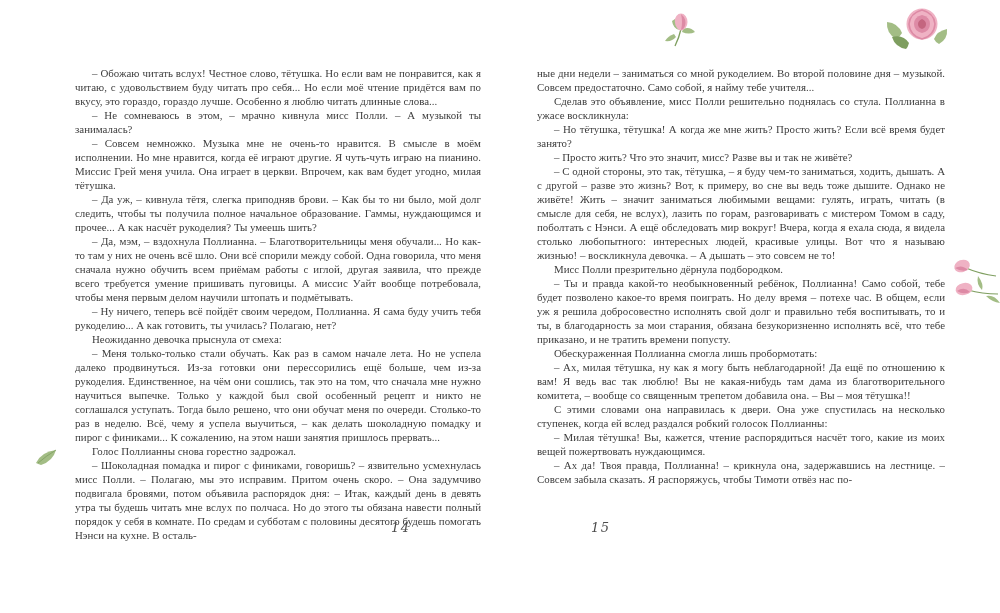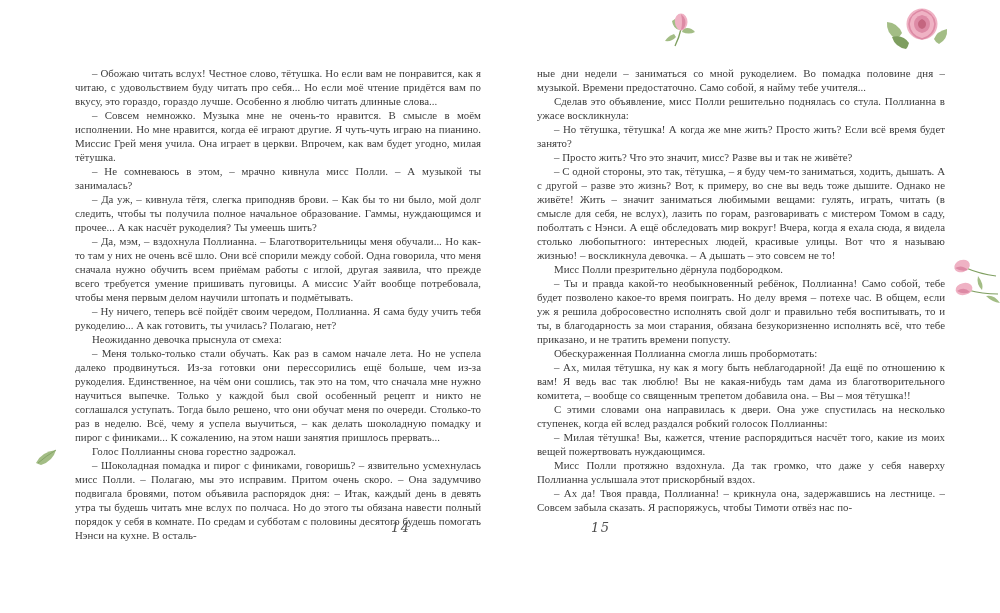--- a/index.html
+++ b/index.html
@@ -75,42 +75,41 @@
     <path d="M34 40 Q40 46 48 47 Q42 38 34 40Z" fill="var(--leaf-green)"></path>
   </svg>
 
   <svg class="deco" style="left:34px; top:448px" width="26" height="20" viewBox="0 0 26 20">
     <path d="M2 15 Q7 4 22 2 Q19 13 7 17 Q4 16 2 15Z" fill="var(--leaf-green)"></path>
     <path d="M22 2 Q12 8 4 15" stroke="var(--leaf-green-dark)" stroke-width="0.8" fill="none"></path>
   </svg>
 
   <div class="text-block left">
       <p class="para">– Обожаю читать вслух! Честное слово, тётушка. Но если вам не понравится, как я читаю, с удовольствием буду читать про себя... Но если моё чтение придётся вам по вкусу, это гораздо, гораздо лучше. Особенно я люблю читать длинные слова...</p>
+      <p class="para">– Не сомневаюсь в этом, – мрачно кивнула мисс Полли. – А музыкой ты занималась?</p>
       <p class="para">– Совсем немножко. Музыка мне не очень-то нравится. В смысле в моём исполнении. Но мне нравится, когда её играют другие. Я чуть-чуть играю на пианино. Миссис Грей меня учила. Она играет в церкви. Впрочем, как вам будет угодно, милая тётушка.</p>
-      <p class="para">– Не сомневаюсь в этом, – мрачно кивнула мисс Полли. – А музыкой ты занималась?</p>
       <p class="para">– Да уж, – кивнула тётя, слегка приподняв брови. – Как бы то ни было, мой долг следить, чтобы ты получила полное начальное образование. Гаммы, нуждающимся и прочее... А как насчёт рукоделия? Ты умеешь шить?</p>
       <p class="para">– Да, мэм, – вздохнула Поллианна. – Благотворительницы меня обучали... Но как-то там у них не очень всё шло. Они всё спорили между собой. Одна говорила, что меня сначала нужно обучить всем приёмам работы с иглой, другая заявила, что прежде всего требуется умение пришивать пуговицы. А миссис Уайт вообще потребовала, чтобы меня первым делом научили штопать и подмётывать.</p>
       <p class="para">– Ну ничего, теперь всё пойдёт своим чередом, Поллианна. Я сама буду учить тебя рукоделию... А как готовить, ты училась? Полагаю, нет?</p>
       <p class="para">Неожиданно девочка прыснула от смеха:</p>
       <p class="para">– Меня только-только стали обучать. Как раз в самом начале лета. Но не успела далеко продвинуться. Из-за готовки они перессорились ещё больше, чем из-за рукоделия. Единственное, на чём они сошлись, так это на том, что сначала мне нужно научиться выпечке. Только у каждой был свой особенный рецепт и никто не соглашался уступать. Тогда было решено, что они обучат меня по очереди. Столько-то раз в неделю. Всё, чему я успела выучиться, – как делать шоколадную помадку и пирог с финиками... К сожалению, на этом наши занятия пришлось прервать...</p>
       <p class="para">Голос Поллианны снова горестно задрожал.</p>
       <p class="para">– Шоколадная помадка и пирог с финиками, говоришь? – язвительно усмехнулась мисс Полли. – Полагаю, мы это исправим. Притом очень скоро. – Она задумчиво подвигала бровями, потом объявила распорядок дня: – Итак, каждый день в девять утра ты будешь читать мне вслух по полчаса. Но до этого ты обязана навести полный порядок у себя в комнате. По средам и субботам с половины десятого будешь помогать Нэнси на кухне. В осталь-</p>
     </div>
   <div class="page-number left">14</div>
 
   <div class="text-block right">
-      <p class="para noindent">ные дни недели – заниматься со мной рукоделием. Во помадка половине дня – музыкой. Времени предостаточно. Само собой, я найму тебе учителя...</p>
+      <p class="para noindent">ные дни недели – заниматься со мной рукоделием. Во второй половине дня – музыкой. Совсем предостаточно. Само собой, я найму тебе учителя...</p>
       <p class="para">Сделав это объявление, мисс Полли решительно поднялась со стула. Поллианна в ужасе воскликнула:</p>
       <p class="para">– Но тётушка, тётушка! А когда же мне жить? Просто жить? Если всё время будет занято?</p>
       <p class="para">– Просто жить? Что это значит, мисс? Разве вы и так не живёте?</p>
       <p class="para">– С одной стороны, это так, тётушка, – я буду чем-то заниматься, ходить, дышать. А с другой – разве это жизнь? Вот, к примеру, во сне вы ведь тоже дышите. Однако не живёте! Жить – значит заниматься любимыми вещами: гулять, играть, читать (в смысле для себя, не вслух), лазить по горам, разговаривать с мистером Томом в саду, поболтать с Нэнси. А ещё обследовать мир вокруг! Вчера, когда я ехала сюда, я видела столько любопытного: интересных людей, красивые улицы. Вот что я называю жизнью! – воскликнула девочка. – А дышать – это совсем не то!</p>
       <p class="para">Мисс Полли презрительно дёрнула подбородком.</p>
       <p class="para">– Ты и правда какой-то необыкновенный ребёнок, Поллианна! Само собой, тебе будет позволено какое-то время поиграть. Но делу время – потехе час. В общем, если уж я решила добросовестно исполнять свой долг и правильно тебя воспитывать, то и ты, в благодарность за мои старания, обязана безукоризненно исполнять всё, что тебе приказано, и не тратить времени попусту.</p>
       <p class="para">Обескураженная Поллианна смогла лишь пробормотать:</p>
       <p class="para">– Ах, милая тётушка, ну как я могу быть неблагодарной! Да ещё по отношению к вам! Я ведь вас так люблю! Вы не какая-нибудь там дама из благотворительного комитета, – вообще со священным трепетом добавила она. – Вы – моя тётушка!!</p>
       <p class="para">С этими словами она направилась к двери. Она уже спустилась на несколько ступенек, когда ей вслед раздался робкий голосок Поллианны:</p>
       <p class="para">– Милая тётушка! Вы, кажется, чтение распорядиться насчёт того, какие из моих вещей пожертвовать нуждающимся.</p>
-      <p class="para">Мисс Полли протяжно вздохнула. Да так громко, что даже у себя наверху Поллианна услышала этот прискорбный вздох.</p>
       <p class="para">– Ах да! Твоя правда, Поллианна! – крикнула она, задержавшись на лестнице. – Совсем забыла сказать. Я распоряжусь, чтобы Тимоти отвёз нас по-</p>
     </div>
   <div class="page-number right">15</div>
 
 </div>
 
 </body></html>

